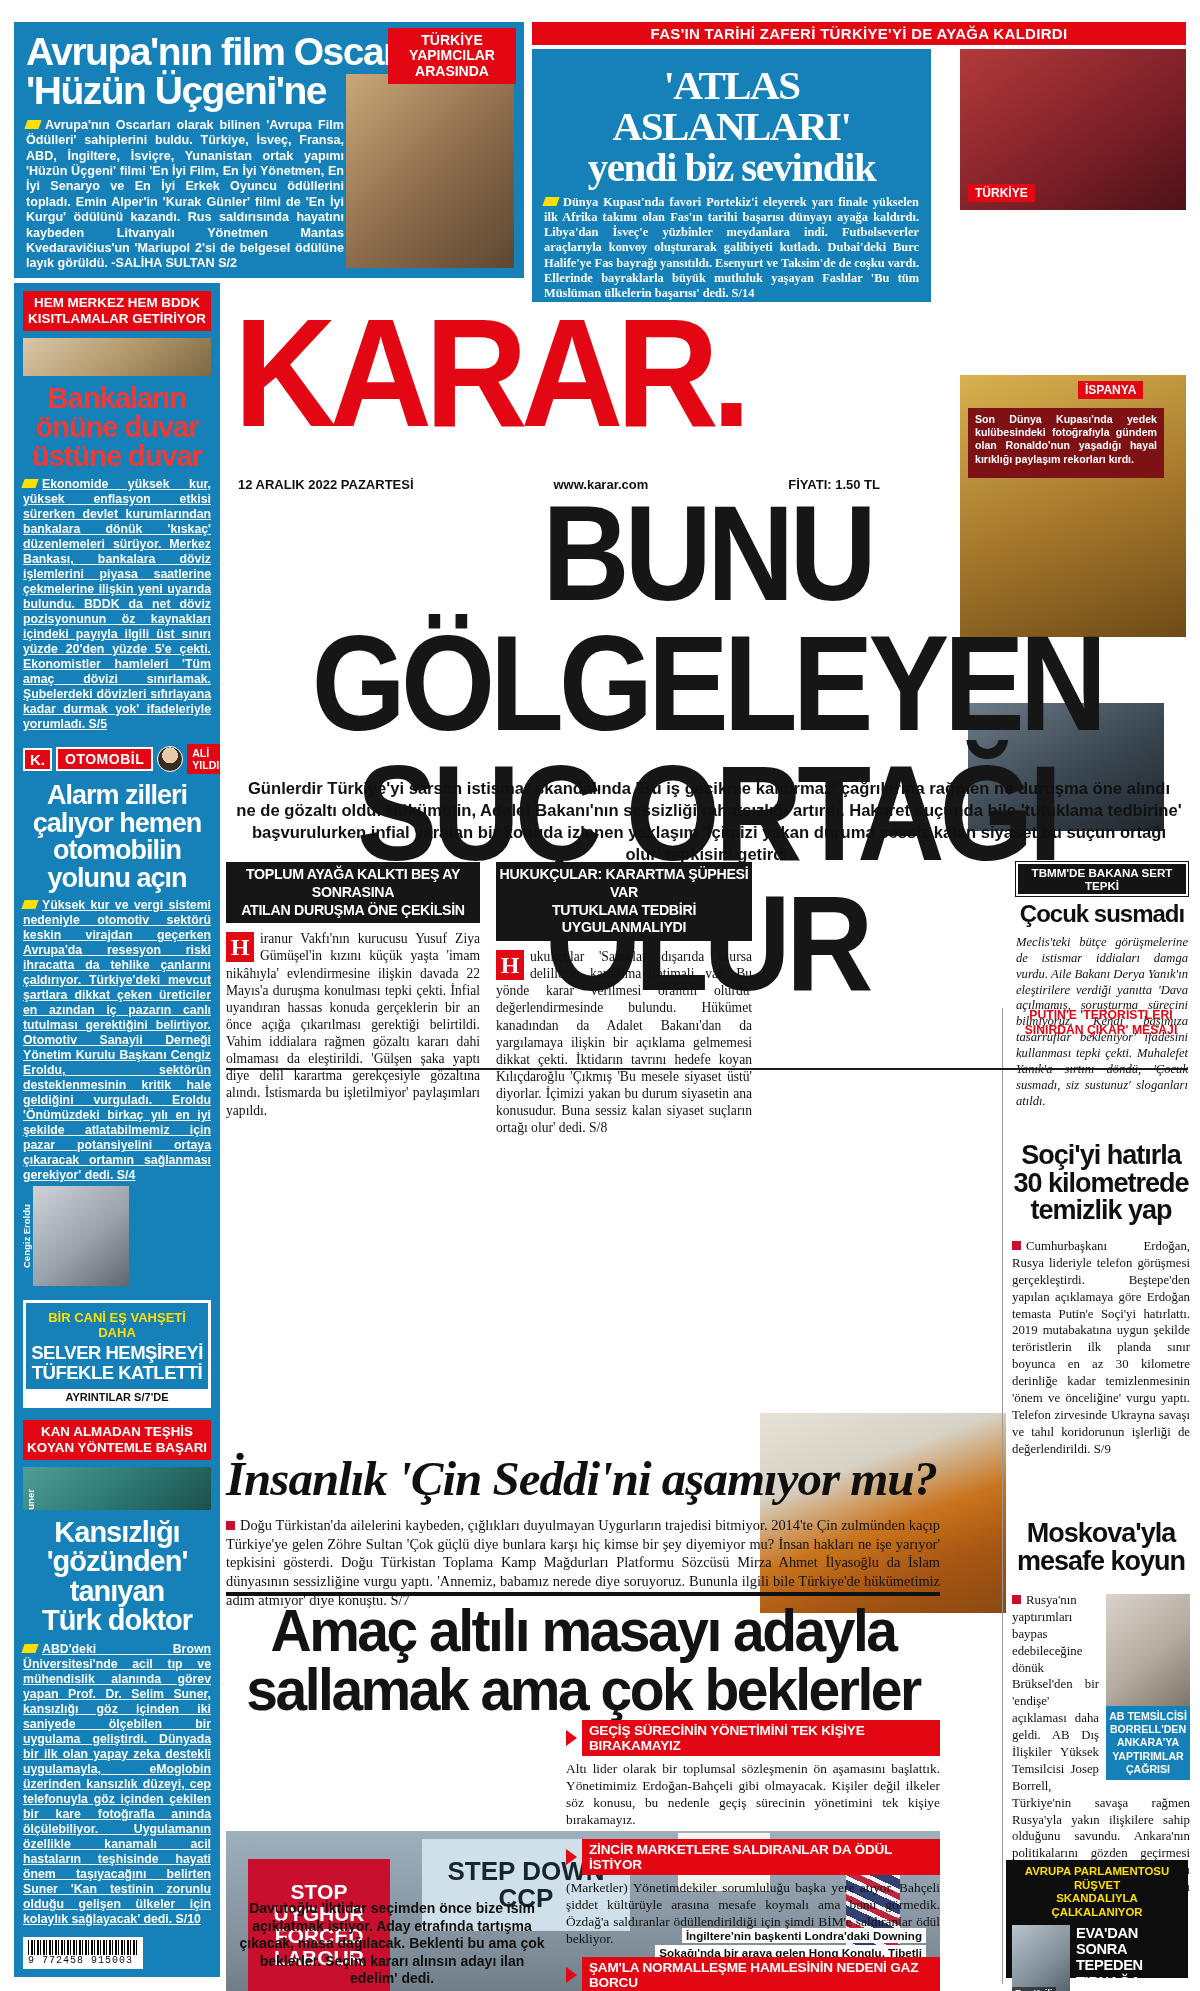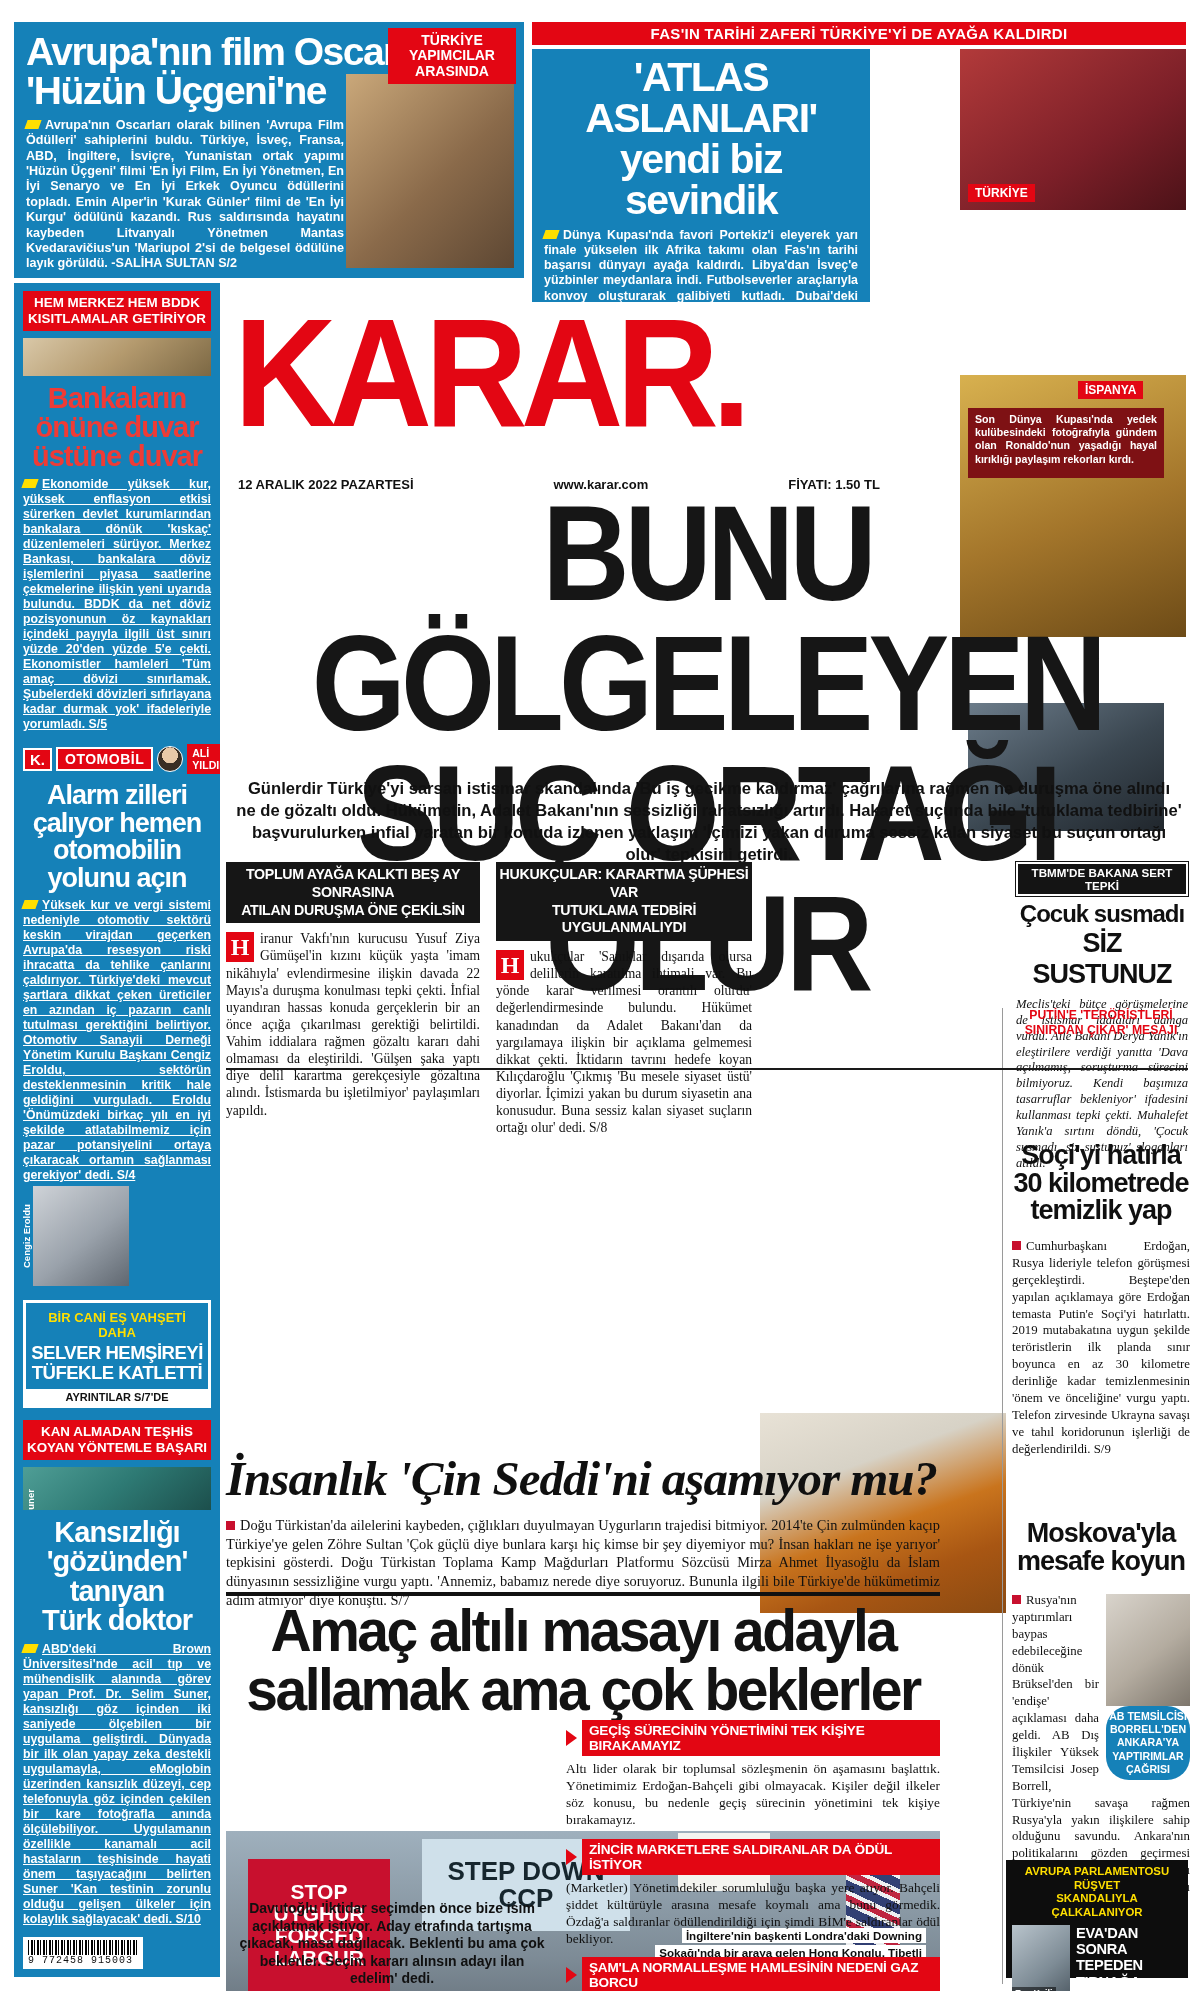--- a/index.html
+++ b/index.html
@@ -18,21 +18,21 @@
   .bullet-y{display:inline-block;width:14px;height:9px;background:var(--yellow);transform:skewX(-20deg);margin-right:5px;}
   .bullet-r{display:inline-block;width:9px;height:9px;background:#c8102e;margin-right:5px;}
   
   .tl-box{left:14px;top:22px;width:510px;height:256px;background:var(--blue);padding:10px 12px;}
   .tl-head{color:#fff;font-weight:900;font-size:39px;line-height:1.0;letter-spacing:-1.5px;}
   .tl-badge{position:absolute;right:8px;top:6px;width:128px;background:var(--red);color:#fff;font-weight:900;font-size:14px;line-height:1.1;text-align:center;padding:5px 2px;}
   .tl-body{width:318px;color:#fff;font-weight:700;font-size:12.6px;line-height:1.22;text-align:justify;margin-top:8px;}
   .tl-photo{position:absolute;right:10px;top:52px;width:168px;height:194px;background:linear-gradient(135deg,#caa87a,#8a6a4a 55%,#5d4733);}
   
   .tr-kicker{left:532px;top:22px;width:654px;height:23px;background:var(--red);color:#fff;font-weight:900;font-size:15px;text-align:center;line-height:23px;letter-spacing:.3px;}
-  .tr-box{left:532px;top:49px;width:338px;height:253px;background:var(--blue);padding:8px 12px;}
+  .tr-box{left:532px;top:49px;width:399px;height:253px;background:var(--blue);padding:16px 12px;font-family:Liberation Serif, serif;}
   .tr-head{color:#fff;font-weight:900;font-size:41px;line-height:1.0;letter-spacing:-1.5px;text-align:center;}
   .tr-body{color:#fff;font-weight:700;font-size:12.4px;line-height:1.22;text-align:justify;margin-top:7px;}
   .fans-photo{left:960px;top:49px;width:226px;height:161px;background:linear-gradient(145deg,#b23a3a,#7c1f28 60%,#4c1218);}
   .spain-photo{left:960px;top:214px;width:226px;height:262px;background:linear-gradient(160deg,#d8b14f,#a4762b 55%,#6d4b17);}
   .photo-label{position:absolute;background:var(--red);color:#fff;font-weight:900;font-size:12px;padding:2px 7px;}
   .ronaldo-photo{left:968px;top:280px;width:196px;height:128px;background:linear-gradient(150deg,#6c7c8a,#3a4650 55%,#20262c);}
   .ronaldo-cap{left:968px;top:408px;width:196px;height:70px;background:var(--darkred);color:#fff;font-weight:700;font-size:10.6px;line-height:1.25;padding:5px 7px;text-align:justify;}
   
   .logo{left:234px;top:296px;width:650px;color:var(--red);font-weight:900;font-size:142px;line-height:1;letter-spacing:-7px;transform:scaleY(1.08);transform-origin:top left;font-family:"Liberation Sans",sans-serif;}
   .dateline{left:238px;top:464px;width:642px;display:flex;justify-content:space-between;font-weight:700;font-size:13px;color:#111;margin-top:13px;}
@@ -79,21 +79,21 @@
   
   .rc{left:1012px;width:178px;}
   .putin-kicker{top:1008px;color:var(--red);font-weight:900;font-size:12.2px;text-align:center;line-height:1.2;}
   .soci-head{top:1142px;font-weight:900;font-size:27px;line-height:1.02;text-align:center;color:#101010;letter-spacing:-1px;}
   .serif-body{font-family:"Liberation Serif",serif;font-size:12.8px;line-height:1.32;text-align:justify;color:#111;}
   .soci-body{top:1238px;}
   .mosk-head{top:1520px;font-weight:900;font-size:27px;line-height:1.02;text-align:center;color:#101010;letter-spacing:-1px;}
   .mosk-body{top:1592px;}
   .borrell{float:right;width:84px;margin:2px 0 4px 7px;}
   .borrell .ph{width:84px;height:112px;background:linear-gradient(140deg,#d9d4cc 0%,#b4aca0 55%,#7d766c 100%);}
-  .borrell .cap{background:var(--blue);color:#fff;font-weight:900;font-size:10.6px;text-align:center;line-height:1.25;padding:4px 0;border-radius:23px;}
+  .borrell .cap{background:var(--blue);color:#fff;font-weight:900;font-size:10.6px;text-align:center;line-height:1.25;padding:4px 0;}
   
   .eva{left:1006px;top:1860px;width:182px;height:118px;background:#0d0d0d;padding:5px 6px;}
   .eva-kicker{color:var(--yellow);font-weight:900;font-size:11.4px;text-align:center;line-height:1.2;}
   .eva-row{display:flex;margin-top:5px;gap:6px;}
   .eva-photo{width:58px;height:74px;background:linear-gradient(140deg,#b9c4cc,#7e8c96 60%,#4e5a63);position:relative;flex:none;}
   .eva-photo .cap{position:absolute;bottom:0;left:0;color:#fff;font-weight:700;font-size:9px;background:rgba(0,0,0,.55);padding:1px 3px;}
   .eva-head{color:#fff;font-weight:900;font-size:14.6px;line-height:1.12;letter-spacing:-.3px;}
   
   .sidebar{left:14px;top:283px;width:206px;height:1694px;background:var(--blue);padding:8px 9px;display:flex;flex-direction:column;overflow:hidden;}
   .sb-kicker{background:var(--red);color:#fff;font-weight:900;font-size:13.4px;line-height:1.2;text-align:center;padding:4px 2px;}
@@ -169,21 +169,20 @@
   <div class="abs" style="left:496px;top:862px;width:256px;">
     <div class="colhead pre">HUKUKÇULAR: KARARTMA ŞÜPHESİ VAR
 TUTUKLAMA TEDBİRİ UYGULANMALIYDI</div>
     <p class="colbody"><span class="dropcap">H</span><span>ukukçular 'Sanıklar dışarıda olursa delillerin karatılma ihtimali var. Bu yönde karar verilmesi orantılı olurdu' değerlendirmesinde bulundu. Hükümet kanadından da Adalet Bakanı'dan da yargılamaya ilişkin bir açıklama gelmemesi dikkat çekti. İktidarın tavrını hedefe koyan Kılıçdaroğlu 'Çıkmış 'Bu mesele siyaset üstü' diyorlar. İçimizi yakan bu durum siyasetin ana konusudur. Buna sessiz kalan siyaset suçların ortağı olur' dedi. S/8</span></p>
   </div>
   <div class="abs parl-photo photo"></div>
 
   <div class="abs tbmm">
     <div class="tbmm-kicker">TBMM'DE BAKANA SERT TEPKİ</div>
     <div class="tbmm-h1">Çocuk susmadı</div>
-    <div class="tbmm-h2">SİZ SUSTUNUZ</div>
     <p class="tbmm-body">Meclis'teki bütçe görüşmelerine de istismar iddiaları damga vurdu. Aile Bakanı Derya Yanık'ın eleştirilere verdiği yanıtta 'Dava açılmamış, soruşturma sürecini bilmiyoruz. Kendi başımıza tasarruflar bekleniyor' ifadesini kullanması tepki çekti. Muhalefet Yanık'a sırtını döndü, 'Çocuk susmadı, siz sustunuz' sloganları atıldı.</p>
   </div>
 
   <div class="abs vrule"></div>
   <div class="abs hrule"></div>
 
   <div class="abs protest photo">
     <div class="placard pl-stop pre">STOP
 UYGHUR
 FORCED

